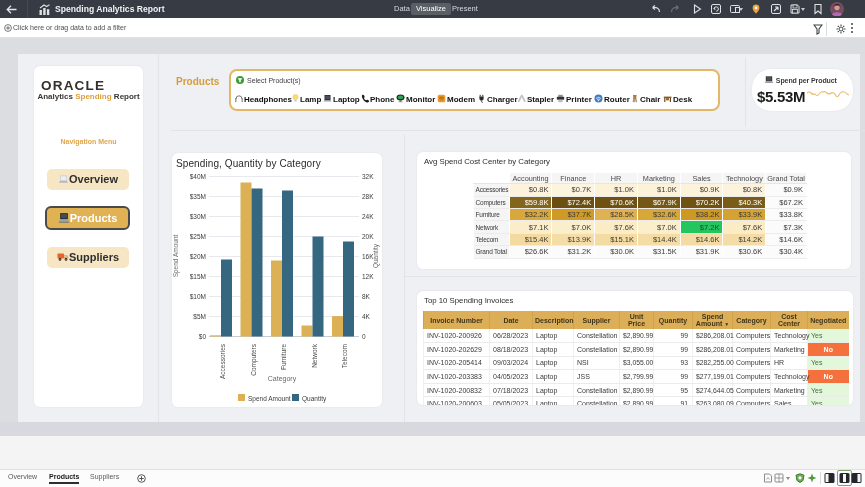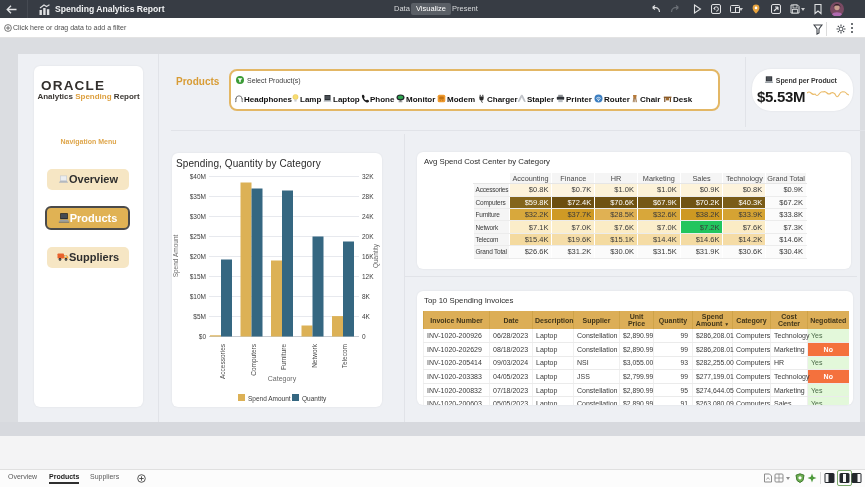--- a/index.html
+++ b/index.html
@@ -388,21 +388,21 @@
             <td style="background:#fbeecb">$7.0K</td>
             <td style="background:#fbecc5">$7.6K</td>
             <td style="background:#fbeecb">$7.0K</td>
             <td style="background:#22c55e">$7.2K</td>
             <td style="background:#fbecc5">$7.6K</td>
             <td class="gt">$7.3K</td>
           </tr>
       <tr>
             <td class="rh">Telecom</td>
         <td style="background:#f4da9f">$15.4K</td>
-            <td style="background:#f5dda8">$19.6K</td>
+            <td style="background:#f5dda8">$13.9K</td>
             <td style="background:#f4dba1">$15.1K</td>
             <td style="background:#f5dca5">$14.4K</td>
             <td style="background:#f4dba3">$14.6K</td>
             <td style="background:#f5dca6">$14.2K</td>
             <td class="gt">$14.6K</td>
           </tr>
       <tr>
             <td class="rh">Grand Total</td>
         <td class="gt">$26.6K</td>
             <td class="gt">$31.2K</td>

